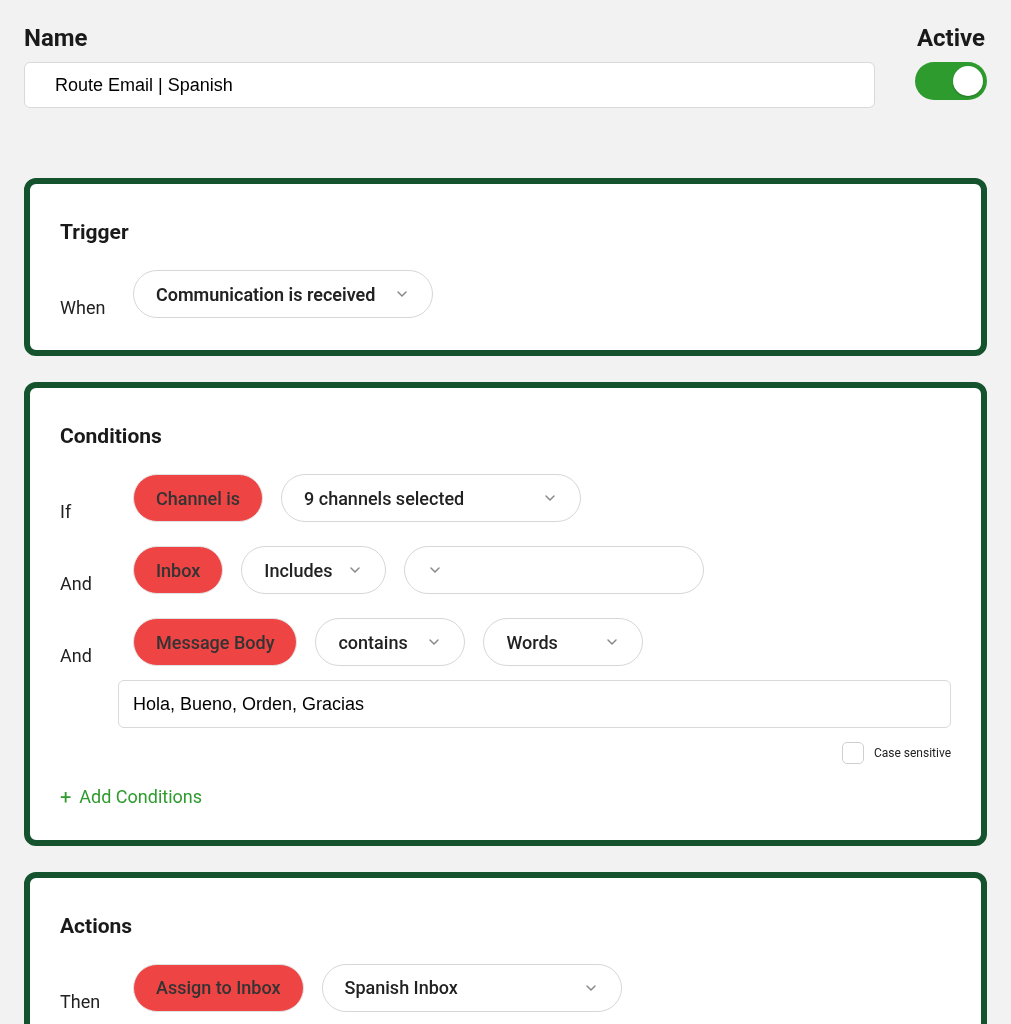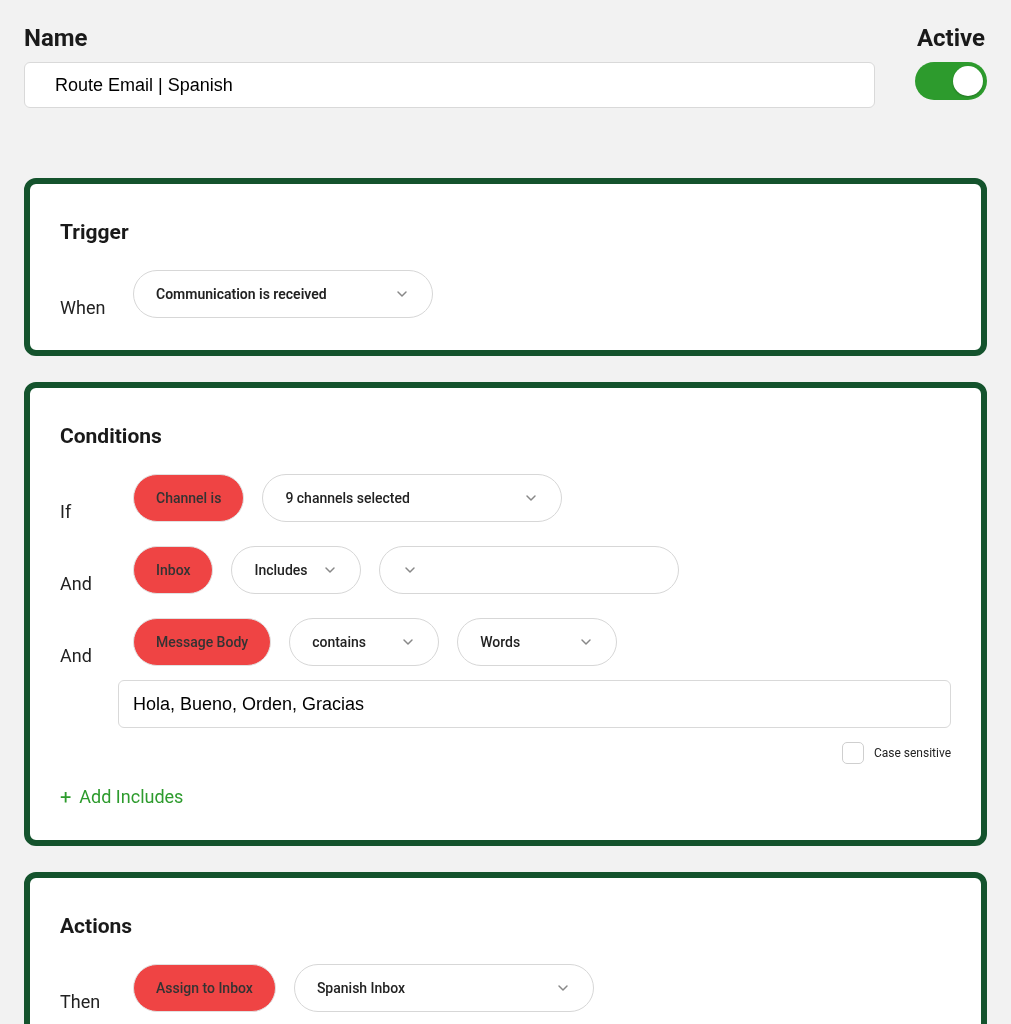--- a/index.html
+++ b/index.html
@@ -84,21 +84,21 @@
   }
 
   
   .pill, .select {
     display: inline-flex;
     align-items: center;
     gap: 14px;
     height: 48px;
     padding: 0 22px;
     border-radius: 24px;
-    font-size: 14px;
+    font-size: 18px;
     white-space: nowrap;
   }
   .pill {
     background: #ef4444;
     border: 1px solid #e1e1e1;
     color: #333;
     font-weight: 500;
   }
   .select {
     background: #fff;
@@ -270,21 +270,21 @@
   <div class="words-block">
     <input class="words-input" type="text" value="Hola, Bueno, Orden, Gracias" style="">
     <div class="case-row">
       <div class="checkbox"></div>
       <span>Case sensitive</span>
     </div>
   </div>
 
   <div class="add-link">
     <span class="plus">+</span>
-    <span>Add Includes</span>
+    <span>Add Conditions</span>
   </div>
 </div>
 
 <div class="card">
   <div class="card-title">Actions</div>
 
   <div class="row" style="margin-bottom:0;">
     <span class="row-label">Then</span>
     <div class="pill">
       <span>Assign to Inbox</span>

